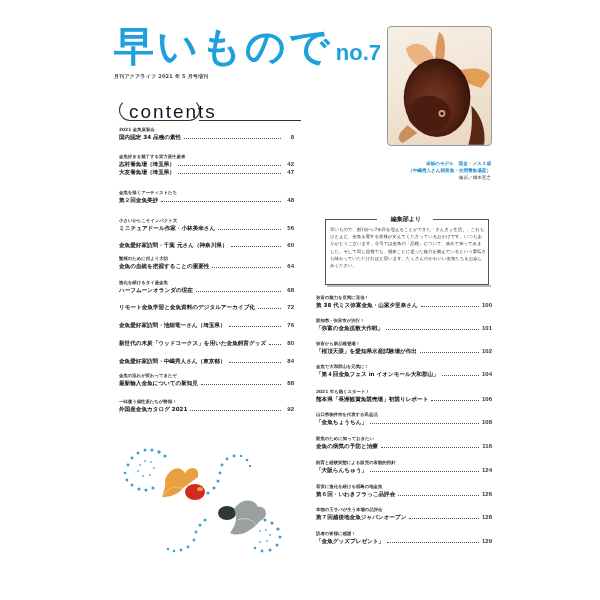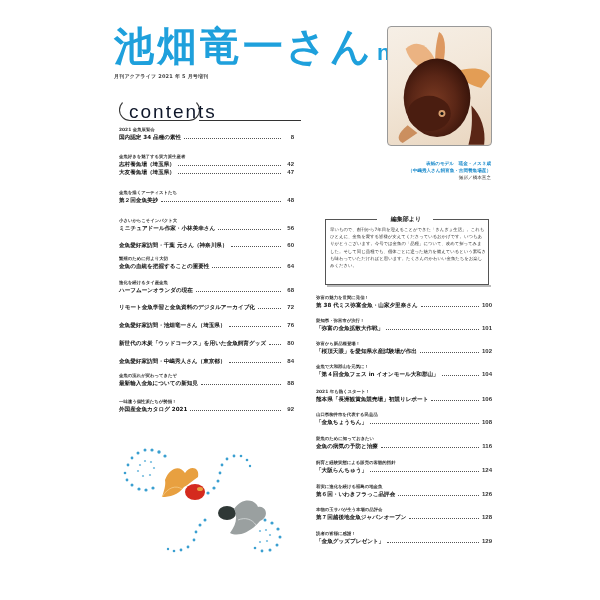--- a/index.html
+++ b/index.html
@@ -47,21 +47,21 @@
 
   
   .art { position:absolute; left:110px; top:425px; width:180px; height:150px; }
 </style>
 </head>
 <body>
 
 <div class="page">
 
   <div class="masthead">
-    <span class="title">池畑竜一さん</span><span class="issue">no.7</span>
+    <span class="title">早いもので</span><span class="issue">no.7</span>
     <div class="subline">月刊アクアライフ 2021 年 5 月号増刊</div>
   </div>
 
   <div class="cover">
     <svg viewBox="0 0 105 120">
       <defs>
         <radialGradient id="body" cx="45%" cy="55%" r="55%">
           <stop offset="0%" stop-color="#7a3a22"></stop>
           <stop offset="60%" stop-color="#5a2616"></stop>
           <stop offset="100%" stop-color="#3a150b"></stop>

